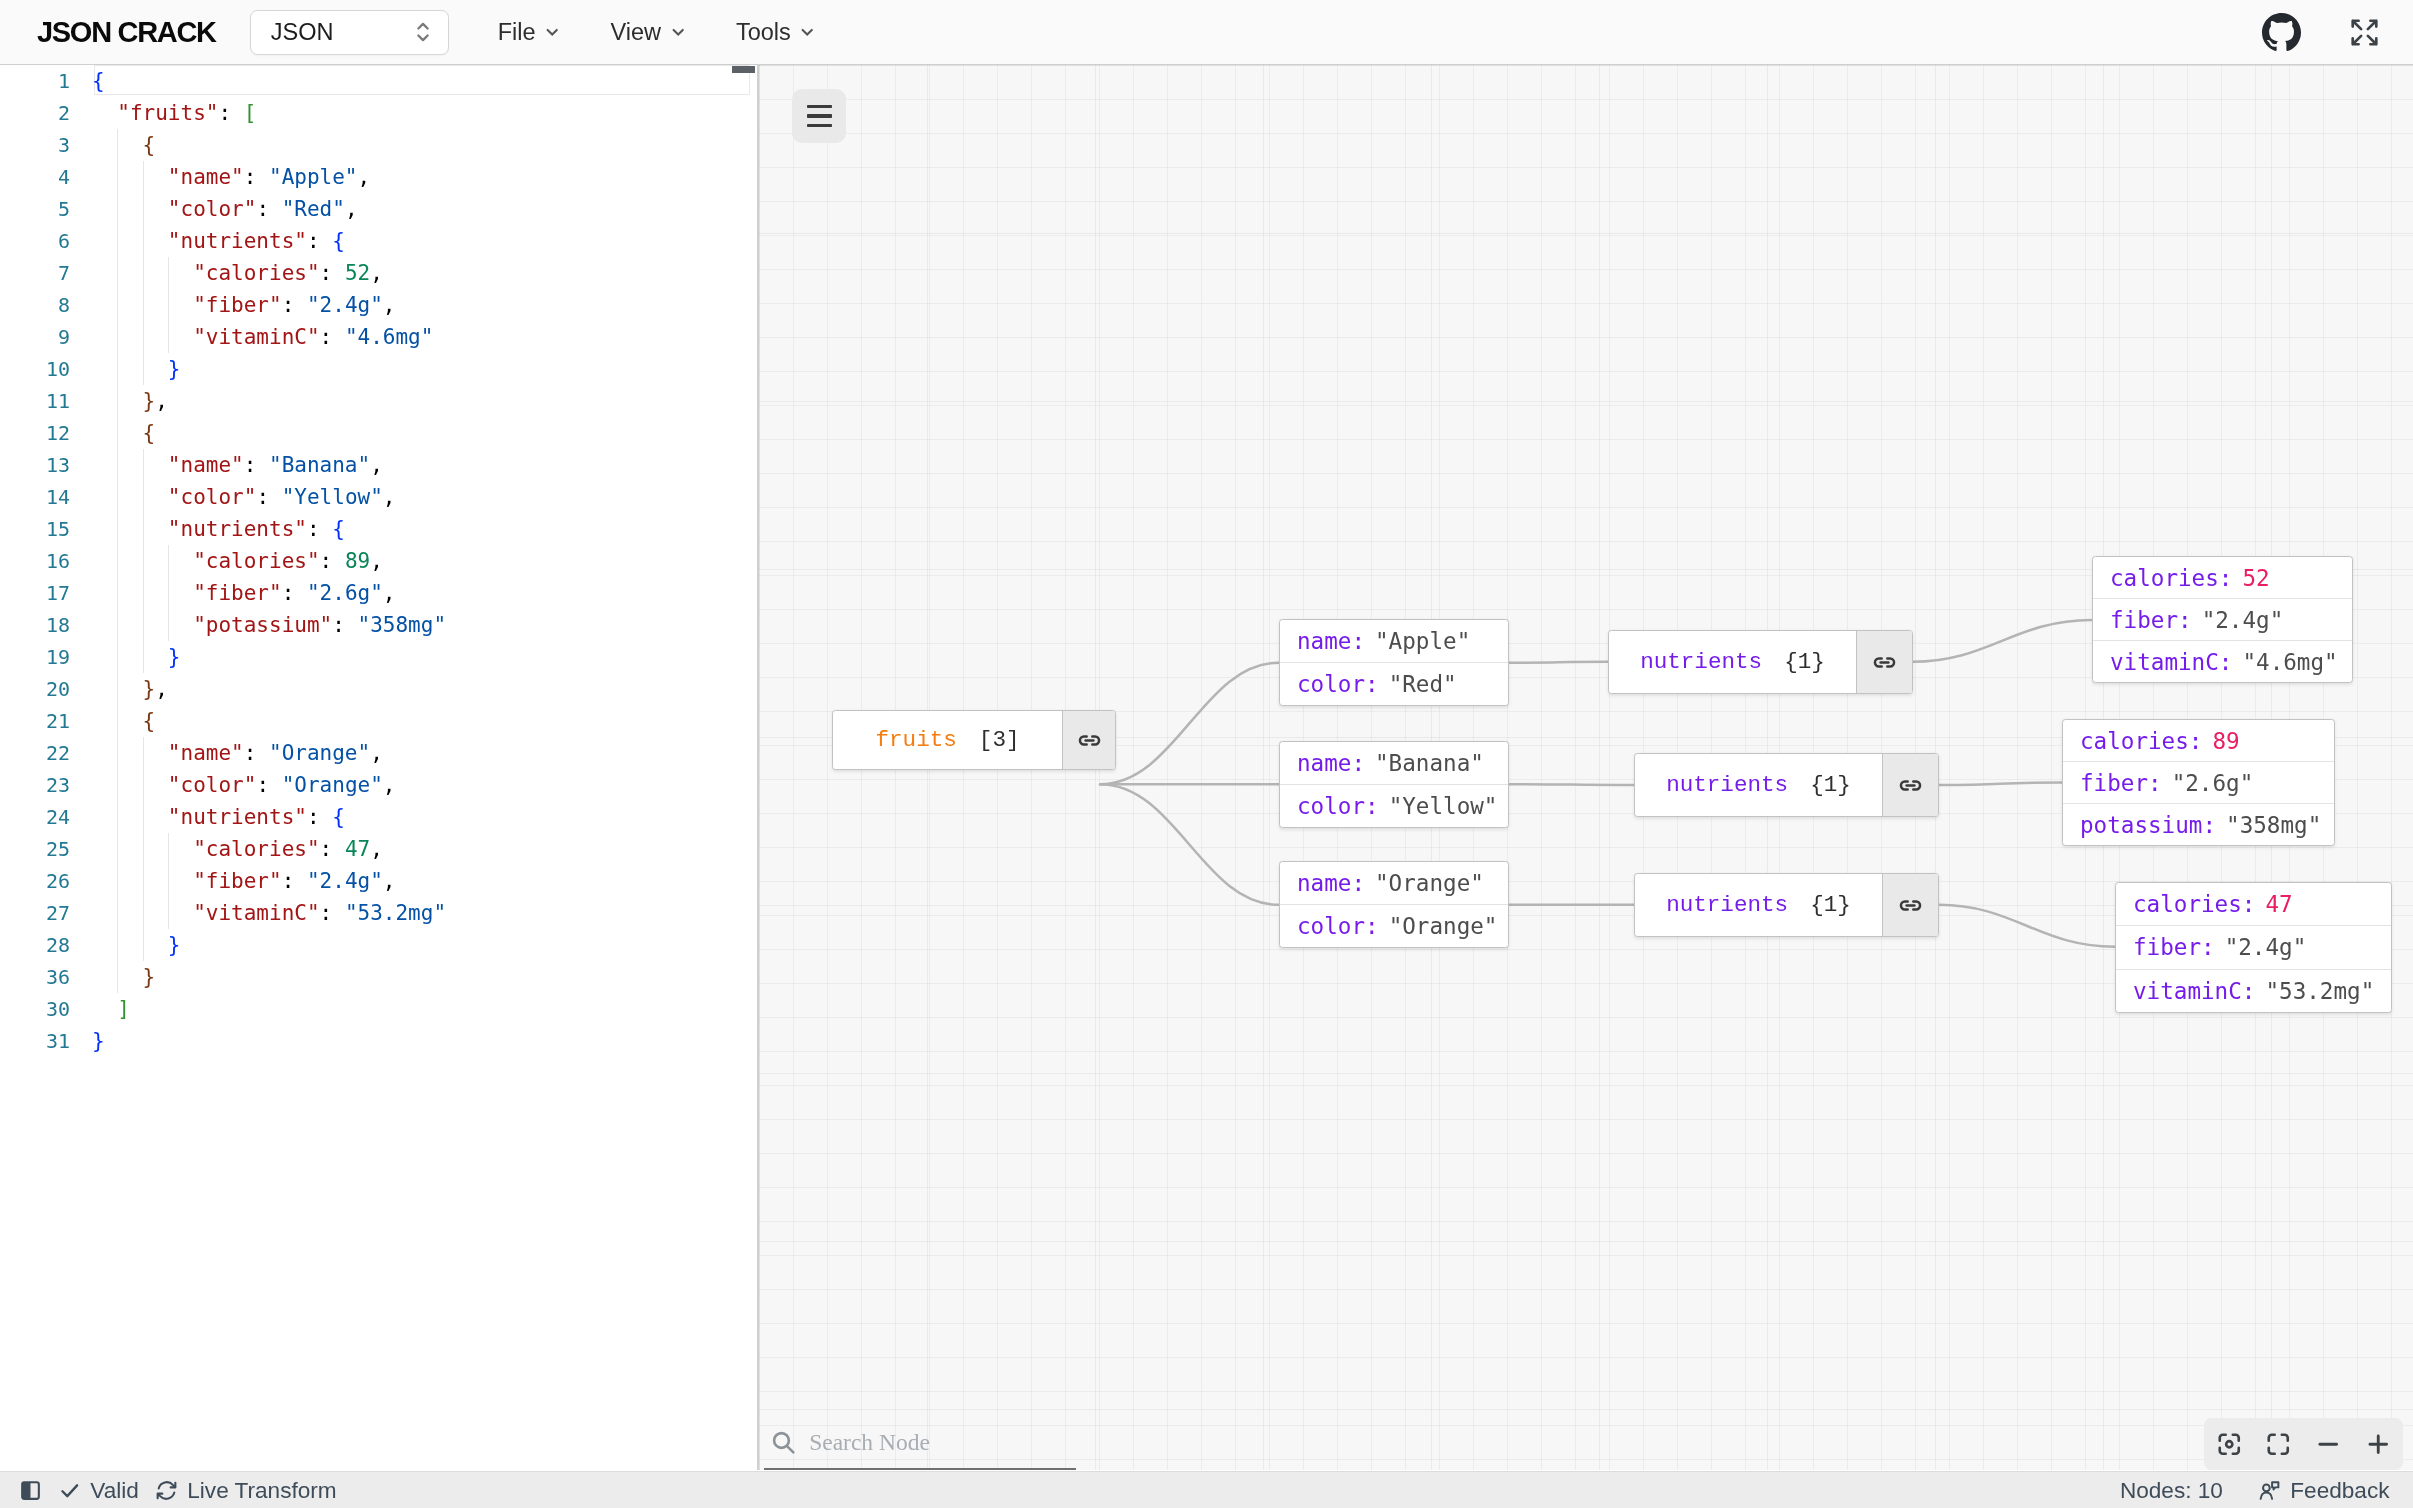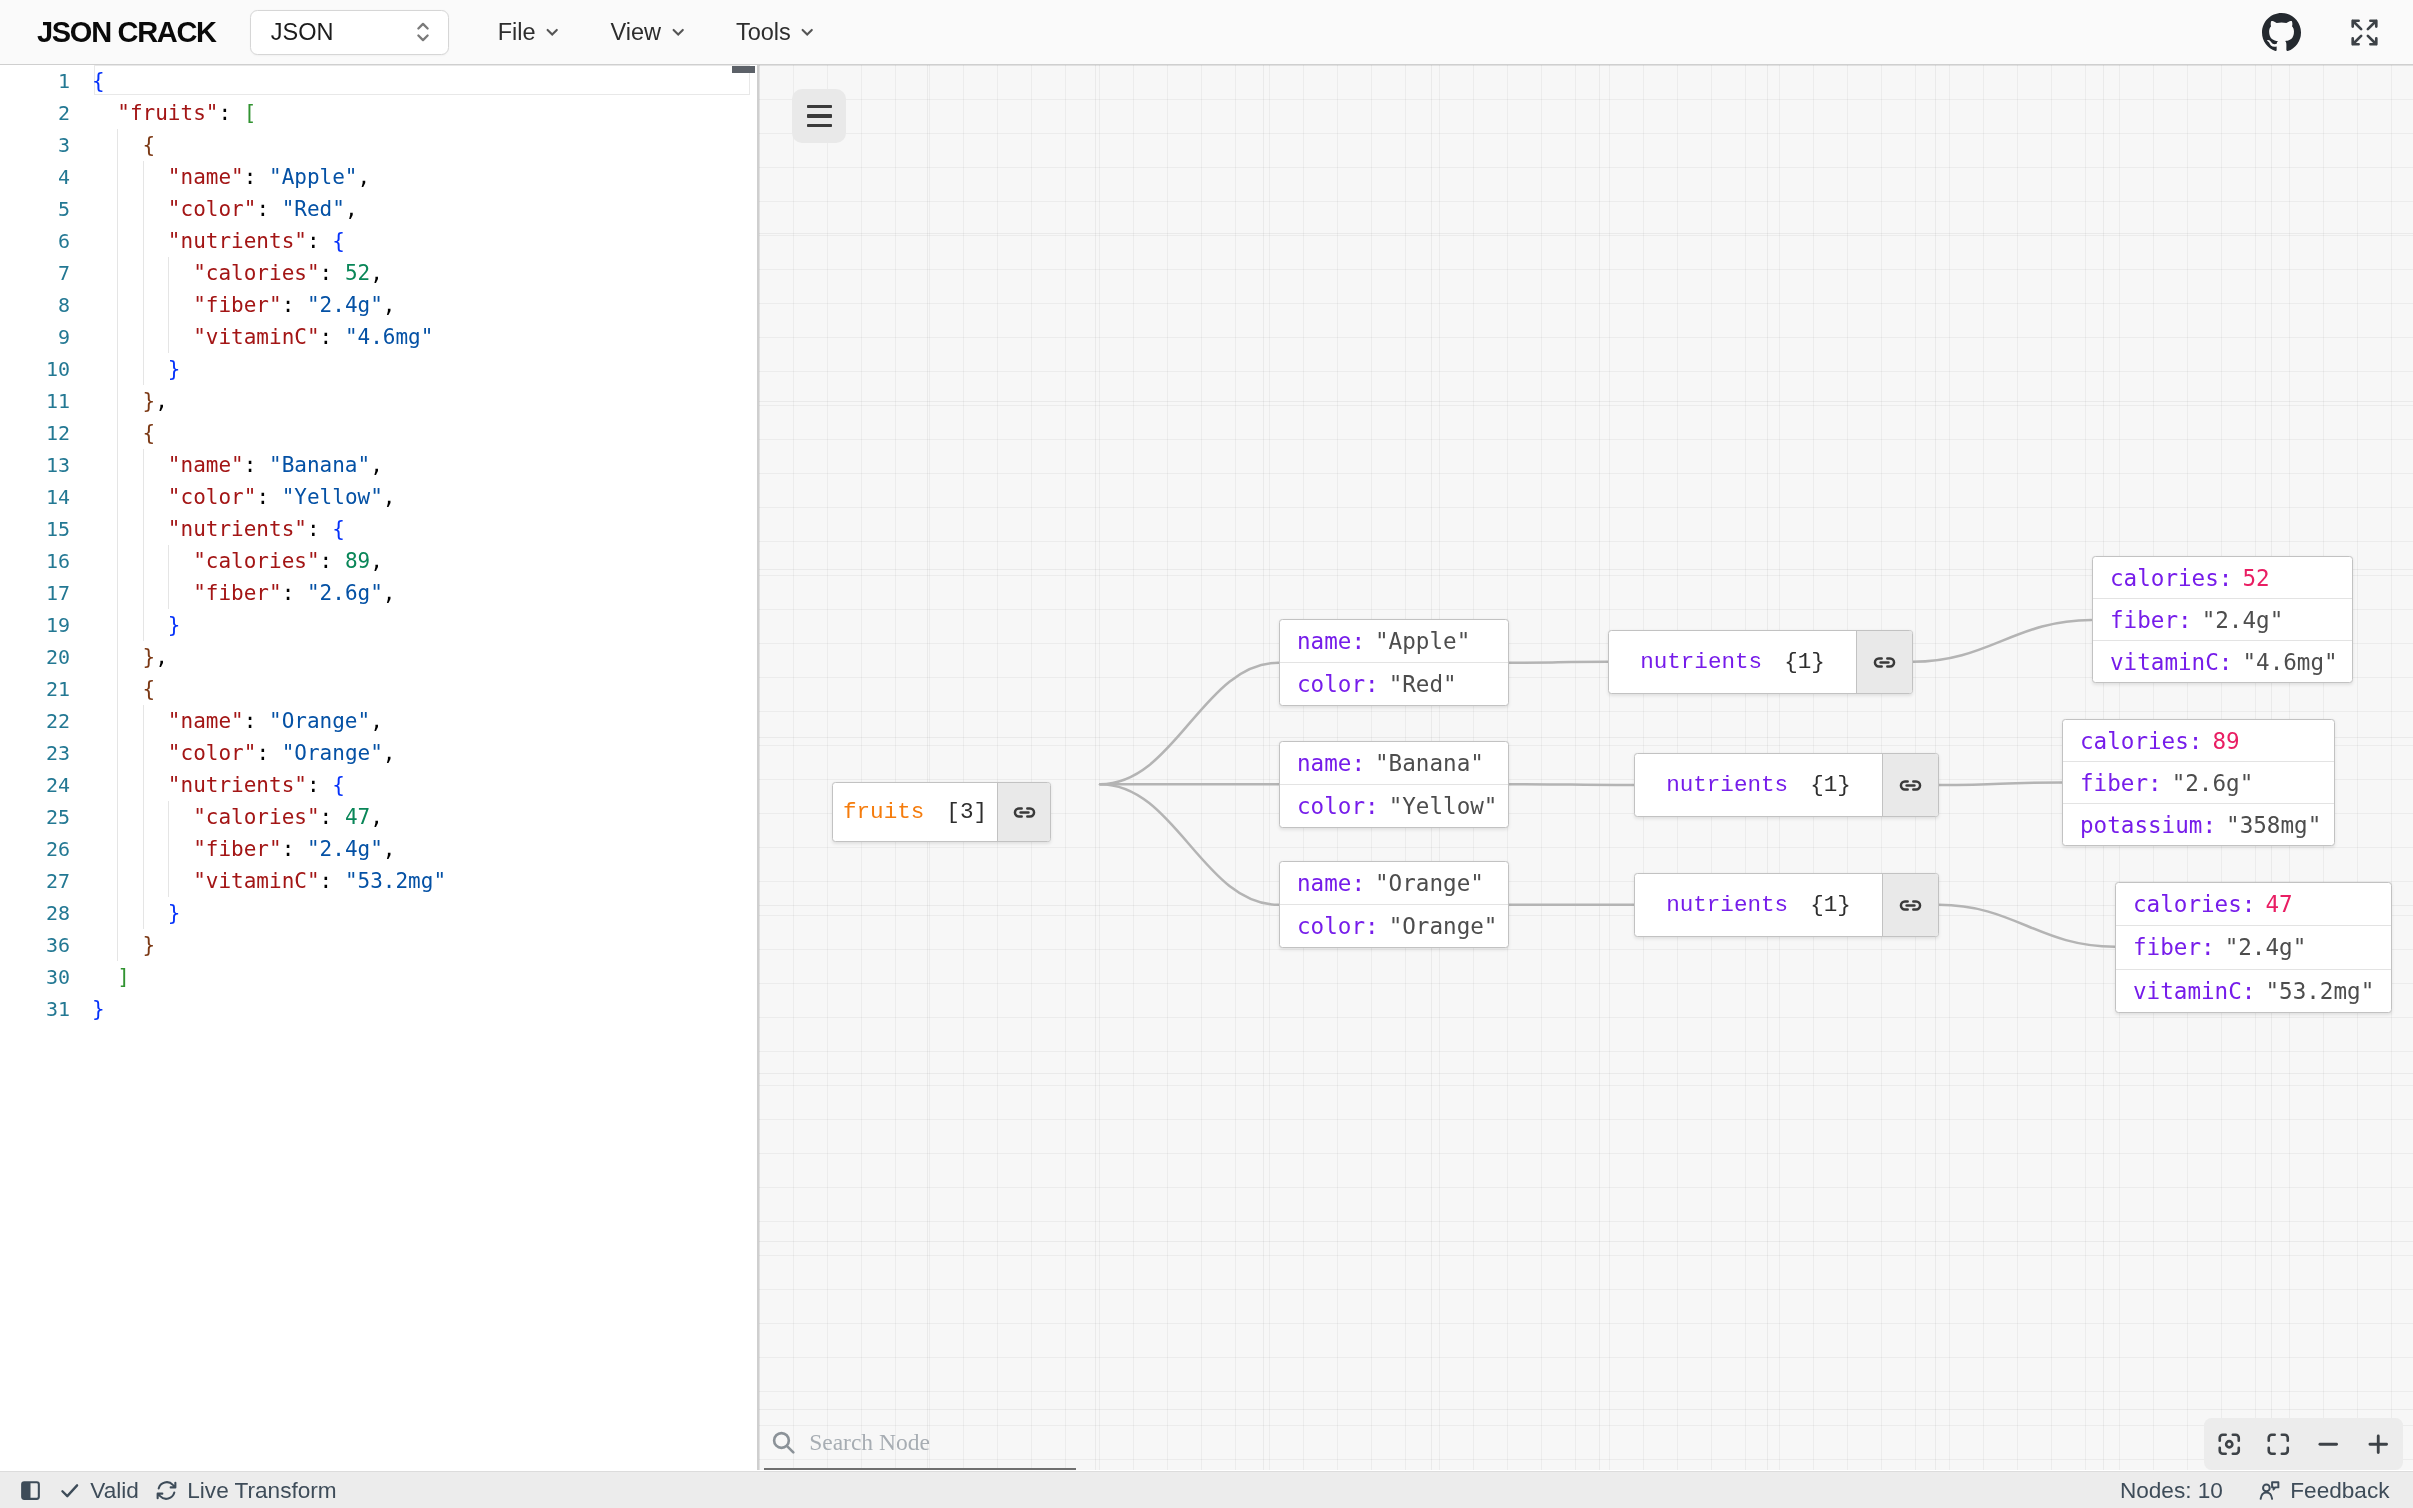--- a/index.html
+++ b/index.html
@@ -203,20 +203,24 @@
         </div>
         <div class="ed-row">
           <div class="ed-num">16</div>
           <div class="ed-code"><div class="guide" style="left: 2ch;"></div><div class="guide" style="left: 4ch;"></div><div class="guide" style="left: 6ch;"></div><span class="tk-p">        </span><span class="tk-k">"calories"</span><span class="tk-p">: </span><span class="tk-n">89</span><span class="tk-p">,</span></div>
         </div>
         <div class="ed-row">
           <div class="ed-num">17</div>
           <div class="ed-code"><div class="guide" style="left: 2ch;"></div><div class="guide" style="left: 4ch;"></div><div class="guide" style="left: 6ch;"></div><span class="tk-p">        </span><span class="tk-k">"fiber"</span><span class="tk-p">: </span><span class="tk-s">"2.6g"</span><span class="tk-p">,</span></div>
         </div>
         <div class="ed-row">
+          <div class="ed-num">18</div>
+          <div class="ed-code"><div class="guide" style="left: 2ch;"></div><div class="guide" style="left: 4ch;"></div><div class="guide" style="left: 6ch;"></div><span class="tk-p">        </span><span class="tk-k">"potassium"</span><span class="tk-p">: </span><span class="tk-s">"358mg"</span></div>
+        </div>
+        <div class="ed-row">
           <div class="ed-num">19</div>
           <div class="ed-code"><div class="guide" style="left: 2ch;"></div><div class="guide" style="left: 4ch;"></div><span class="tk-p">      </span><span class="tk-b1">}</span></div>
         </div>
         <div class="ed-row">
           <div class="ed-num">20</div>
           <div class="ed-code"><div class="guide" style="left: 2ch;"></div><span class="tk-p">    </span><span class="tk-b3">}</span><span class="tk-p">,</span></div>
         </div>
         <div class="ed-row">
           <div class="ed-num">21</div>
           <div class="ed-code"><div class="guide" style="left: 2ch;"></div><span class="tk-p">    </span><span class="tk-b3">{</span></div>
@@ -272,21 +276,21 @@
       <path d="M 1313 936 C 1403 936, 1436 936, 1526 936" fill="none" stroke="#b4b4b4" stroke-width="3" stroke-linecap="round"></path>
       <path d="M 1313 936 C 1403 936, 1436 1080, 1526 1080" fill="none" stroke="#b4b4b4" stroke-width="3" stroke-linecap="round"></path>
       <path d="M 1800 791 C 1890 791, 1829 790, 1919 790" fill="none" stroke="#b4b4b4" stroke-width="3" stroke-linecap="round"></path>
       <path d="M 2283 790 C 2373 790, 2406 740, 2496 740" fill="none" stroke="#b4b4b4" stroke-width="3" stroke-linecap="round"></path>
       <path d="M 1800 936 C 1890 936, 1860 937, 1950 937" fill="none" stroke="#b4b4b4" stroke-width="3" stroke-linecap="round"></path>
       <path d="M 2314 937 C 2404 937, 2371 934, 2461 934" fill="none" stroke="#b4b4b4" stroke-width="3" stroke-linecap="round"></path>
       <path d="M 1800 1080 C 1890 1080, 1860 1080, 1950 1080" fill="none" stroke="#b4b4b4" stroke-width="3" stroke-linecap="round"></path>
       <path d="M 2314 1080 C 2404 1080, 2434 1130, 2524 1130" fill="none" stroke="#b4b4b4" stroke-width="3" stroke-linecap="round"></path>
     </svg>
   <div id="nodes">
-      <div class="node" style="left: 832px; top: 782px; width: 219px; height: 60px;">
+      <div class="node" style="left: 832px; top: 710px; width: 284px; height: 60px;">
         <div class="node-main">
           <span class="label-orange">fruits</span>
           <span class="badge">[3]</span>
         </div>
         <div class="node-link" style="width: 52px;">
           <svg width="27" height="27" viewBox="0 0 24 24" fill="none" stroke="#3a3a3a" stroke-width="2.2" stroke-linecap="round">
     <path d="M9.5 8.5H7a3.5 3.5 0 0 0 0 7h2.5"></path>
     <path d="M14.5 8.5H17a3.5 3.5 0 0 1 0 7h-2.5"></path>
     <path d="M8.5 12h7"></path>
   </svg>

